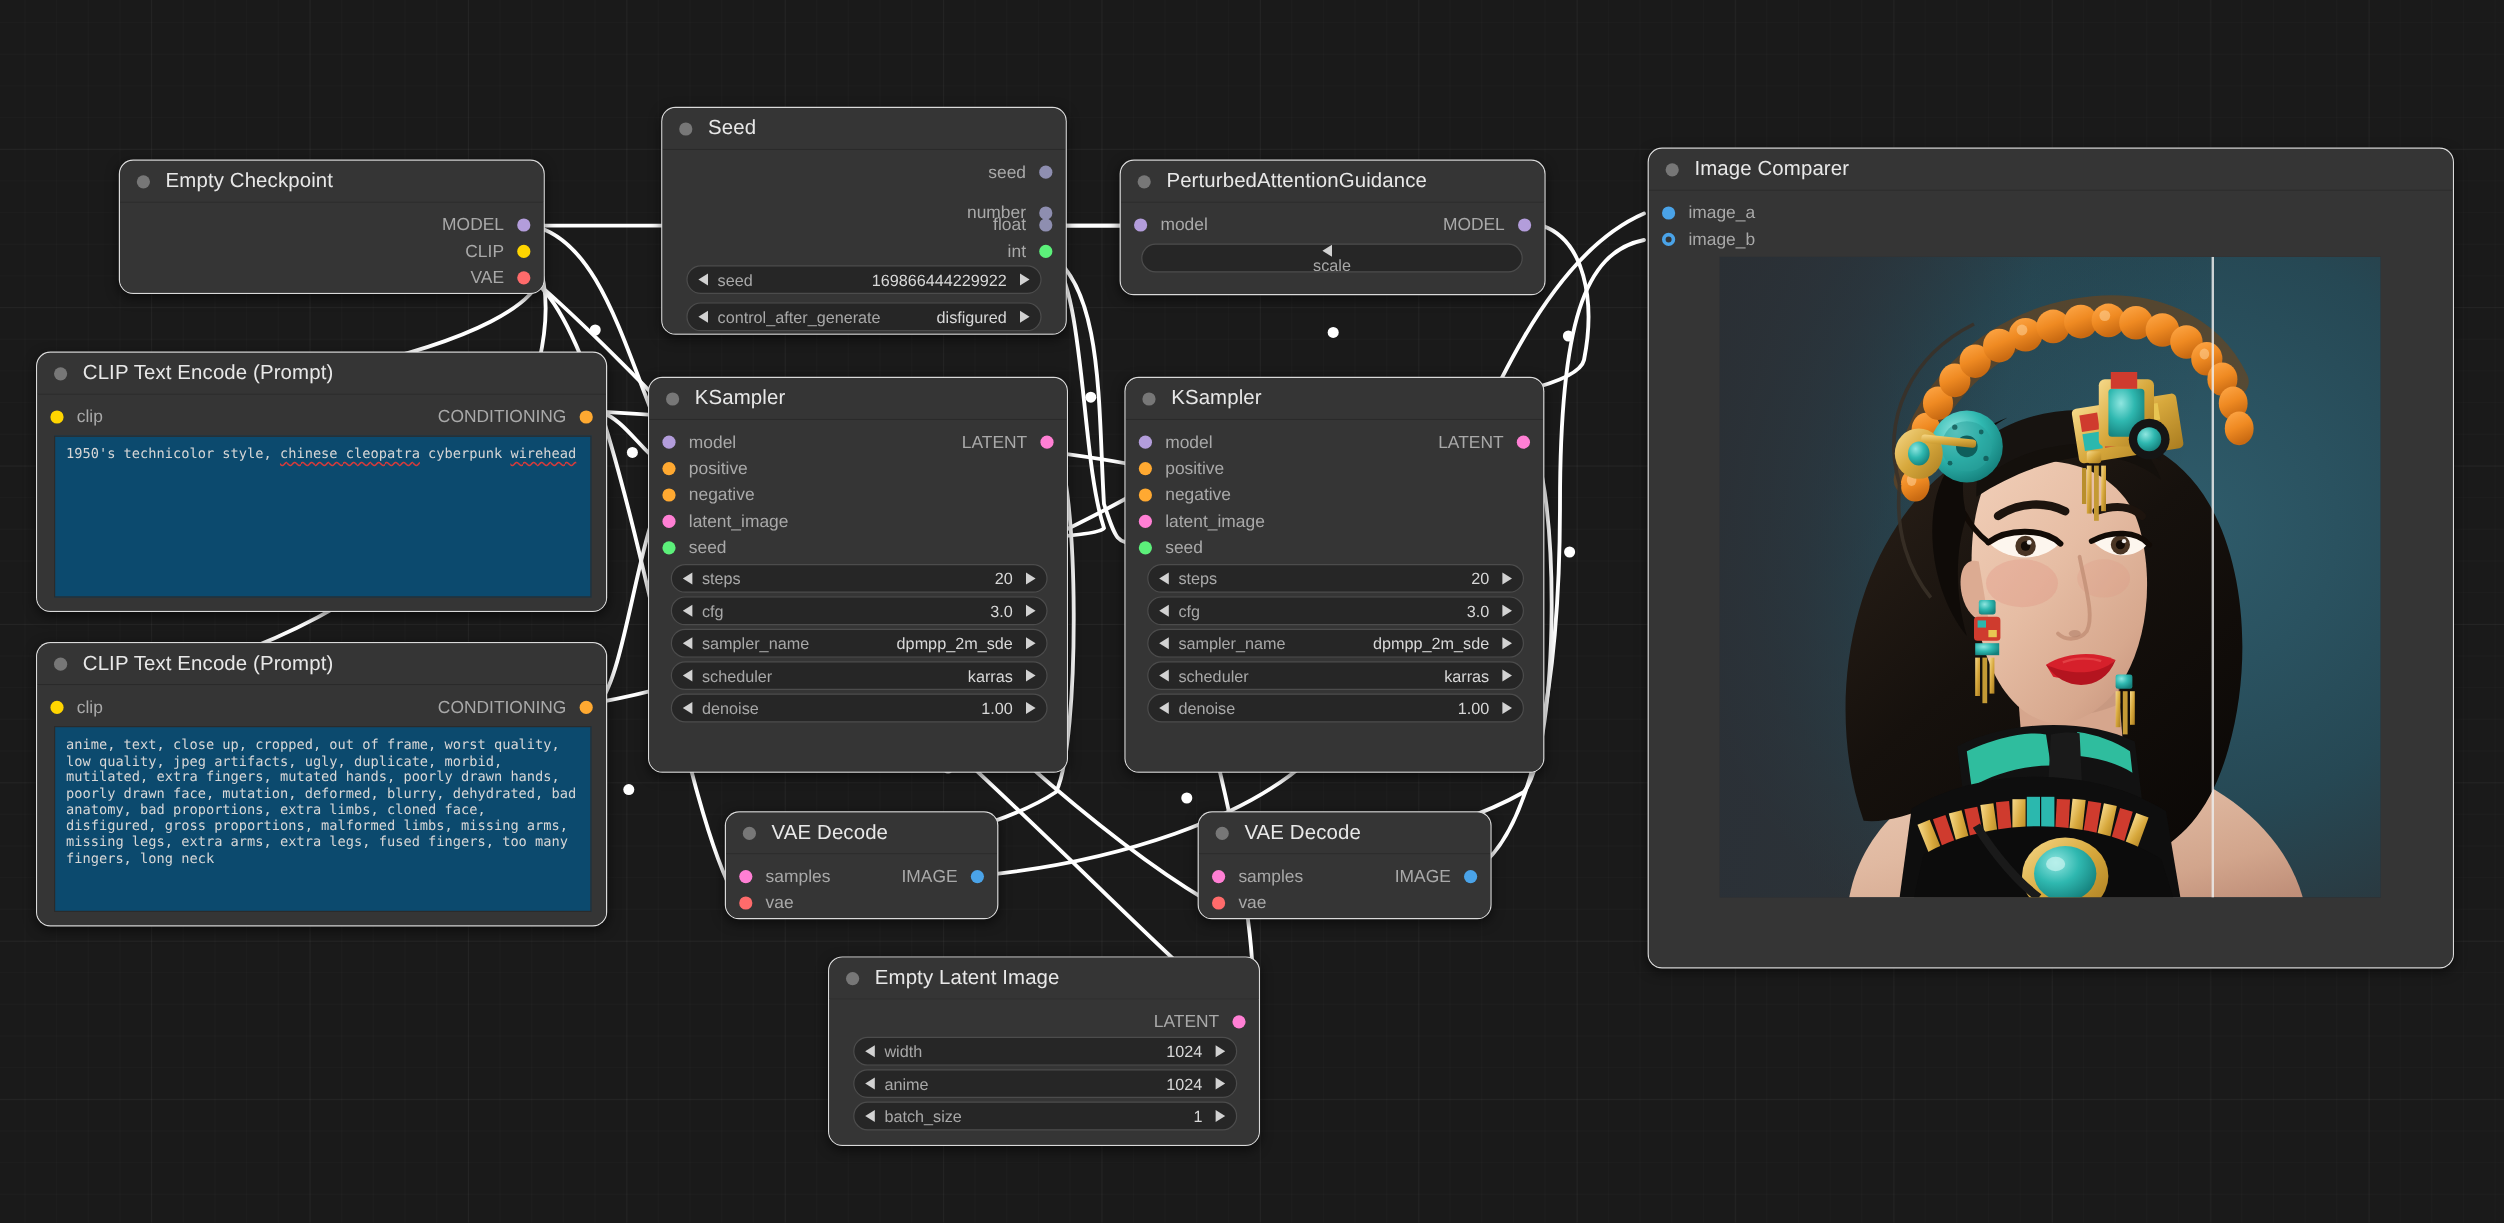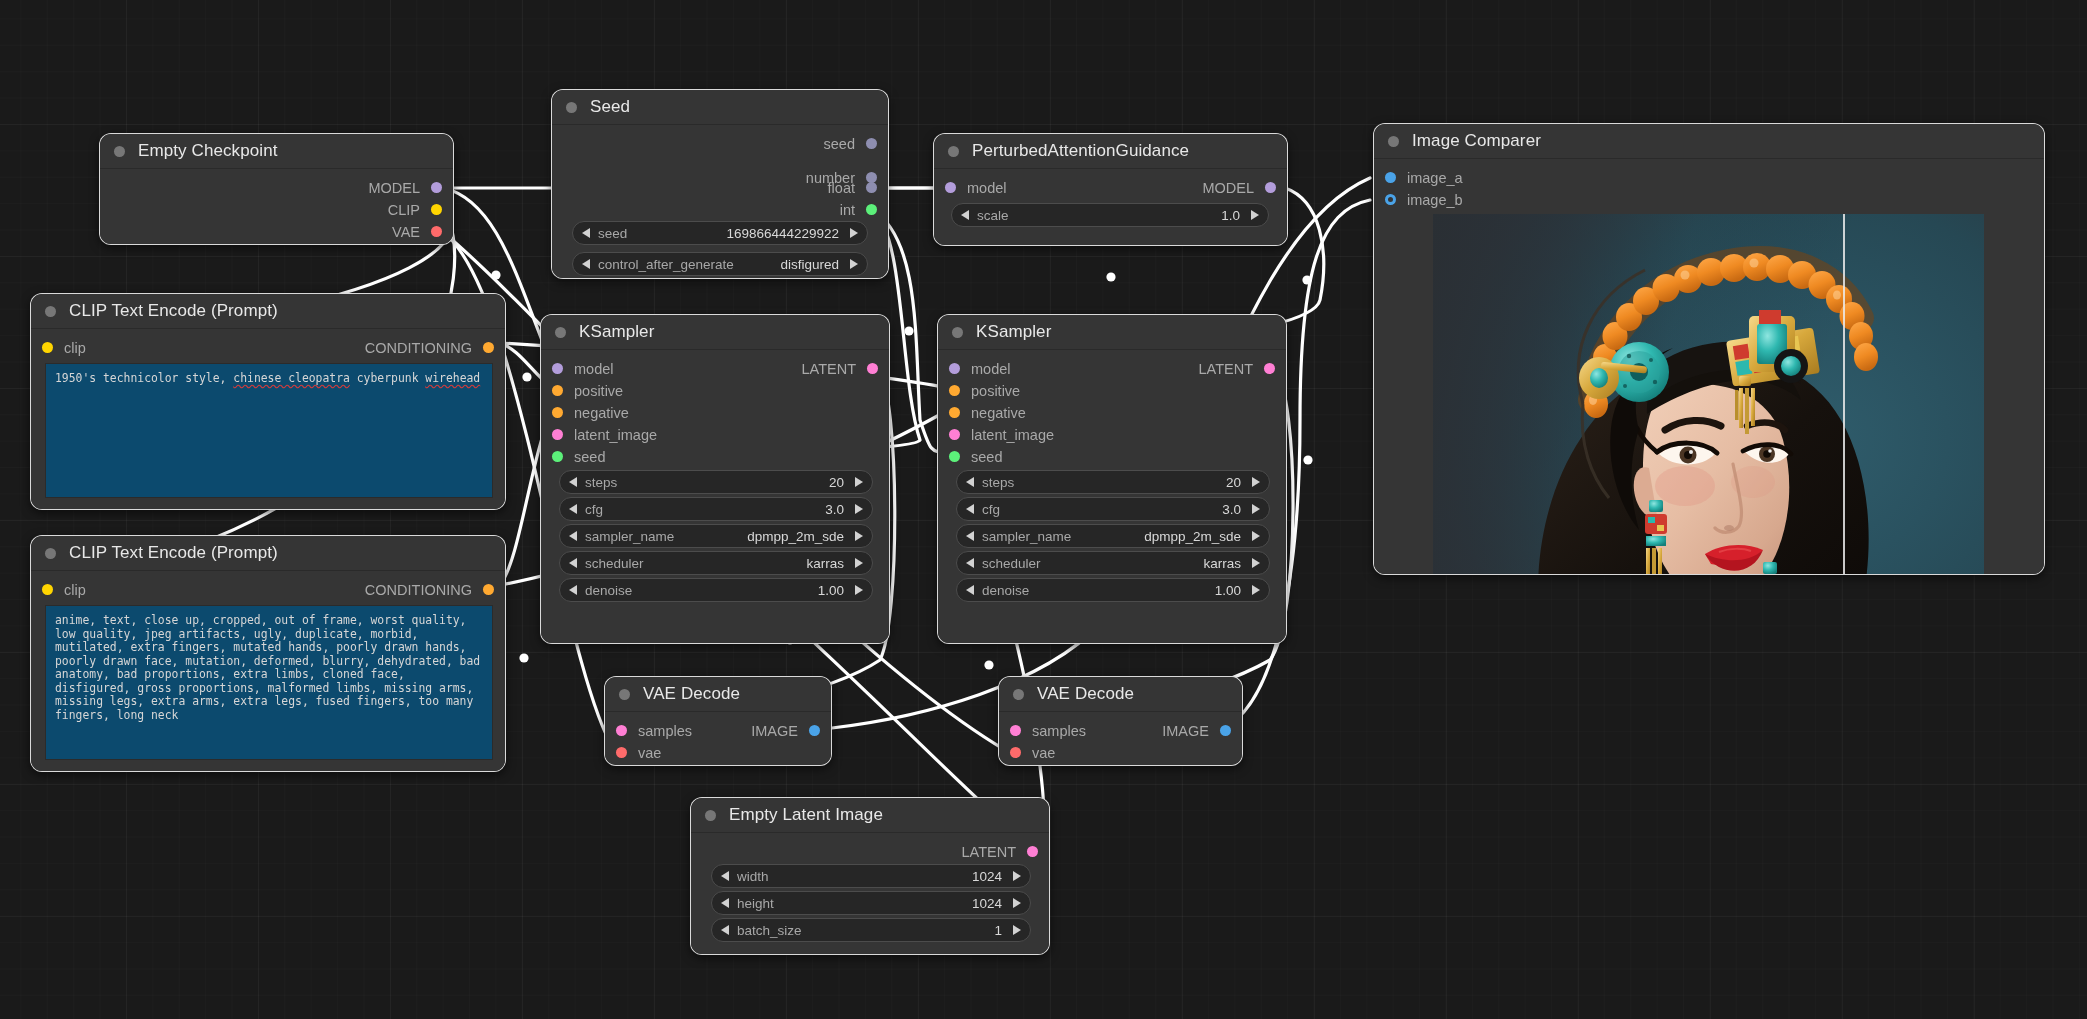--- a/index.html
+++ b/index.html
@@ -297,21 +297,21 @@
     </div>
     <div class="node-body">
       <div class="slot in" style="top:10px;">
         <span class="slot-pin" style="background:#b39ddb;"></span>
         <span>model</span>
       </div>
       <div class="slot out" style="top:10px;">
         <span class="slot-pin" style="background:#b39ddb;"></span>
         <span>MODEL</span>
       </div>
-      <div class="widget" style="left:17px; top:34px; width:318px;">
+      <div class="widget" style="left:17px; top:34px; width:318px;flex-direction:column;">
         <span class="arrow arrow-l"></span>
         <span class="wk">scale</span>
         <span class="wv">1.0</span>
         <span class="arrow arrow-r"></span>
       </div>
     </div>
   </div>
 
   <div class="node" style="left:30px; top:293px; width:476px; height:217px;">
     <div class="node-title">
@@ -530,34 +530,34 @@
         <span>LATENT</span>
       </div>
       <div class="widget" style="left:20px; top:31px; width:320px;">
         <span class="arrow arrow-l"></span>
         <span class="wk">width</span>
         <span class="wv">1024</span>
         <span class="arrow arrow-r"></span>
       </div>
       <div class="widget" style="left:20px; top:58px; width:320px;">
         <span class="arrow arrow-l"></span>
-        <span class="wk">height</span>
+        <span class="wk">anime</span>
         <span class="wv">1024</span>
         <span class="arrow arrow-r"></span>
       </div>
       <div class="widget" style="left:20px; top:85px; width:320px;">
         <span class="arrow arrow-l"></span>
         <span class="wk">batch_size</span>
         <span class="wv">1</span>
         <span class="arrow arrow-r"></span>
       </div>
     </div>
   </div>
 
-  <div class="node" style="left:1373px; top:123px; width:672px; height:452px;">
+  <div class="node" style="left:1373px; top:123px; width:672px; height:684px;">
     <div class="node-title">
       <span class="node-dot"></span>
       <span class="node-title-text">Image Comparer</span>
     </div>
     <div class="node-body">
       <div class="slot in" style="top:10px;">
         <span class="slot-pin" style="background:#4aa3e8;"></span>
         <span>image_a</span>
       </div>
       <div class="slot in" style="top:32px;">

